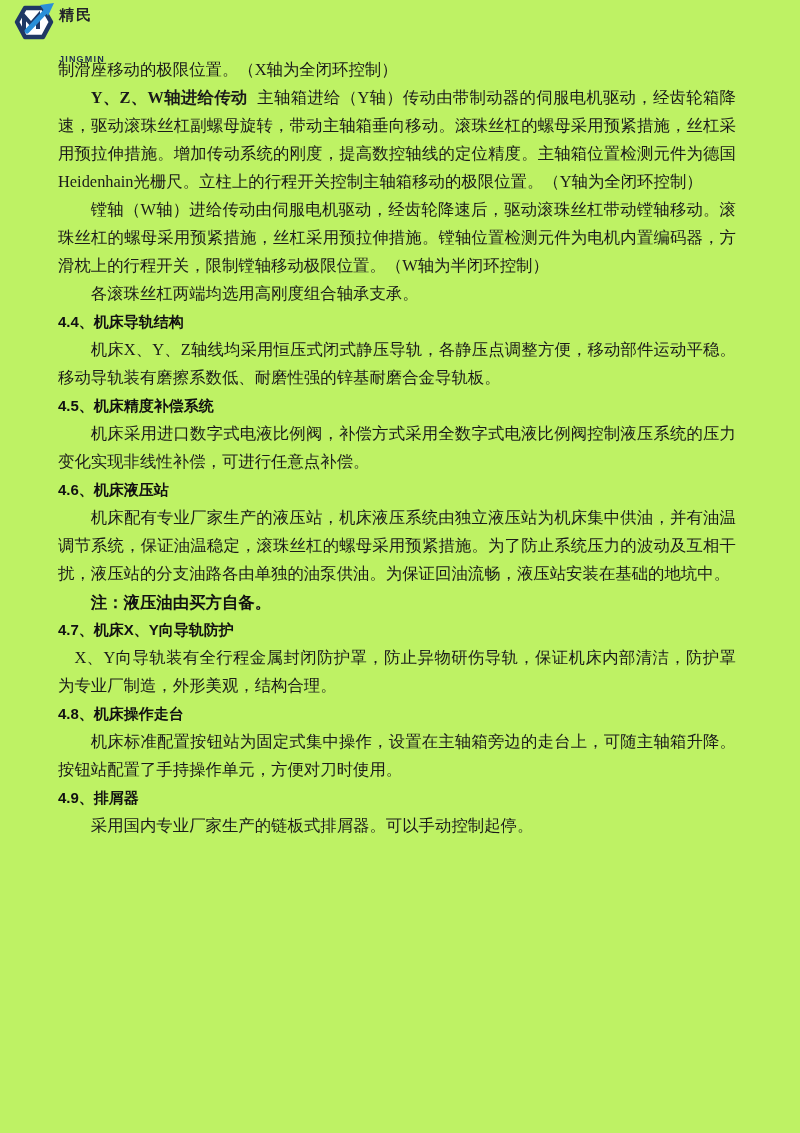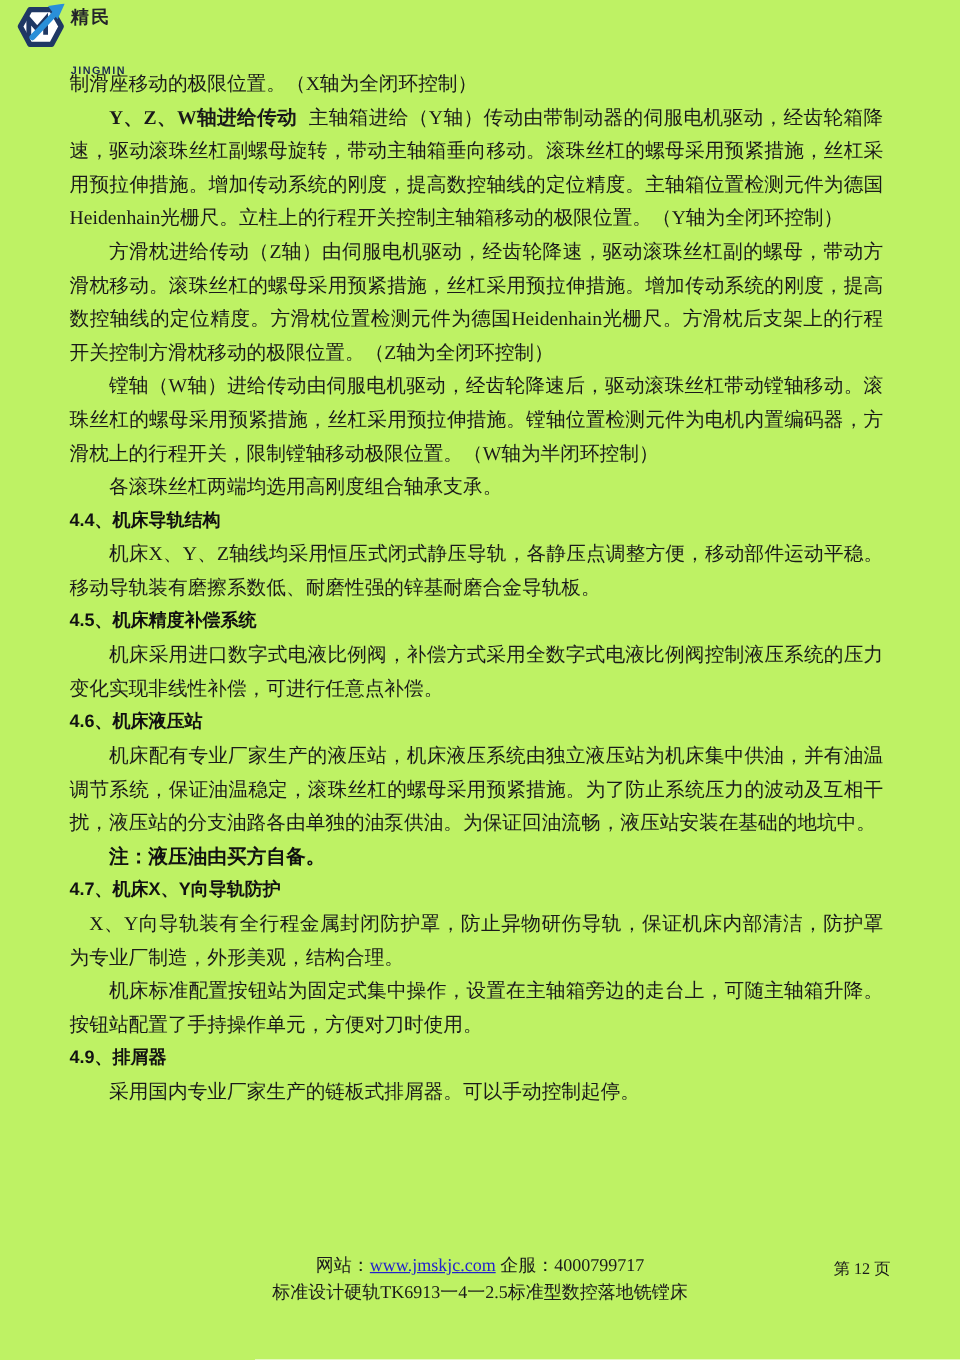--- a/index.html
+++ b/index.html
@@ -108,36 +108,31 @@
     </svg>
     <div class="logo-text">
       <div class="brand-cn">精民</div>
       <div class="brand-en">JINGMIN</div>
     </div>
   </div>
 
   <div class="content">
       <div class="block body">制滑座移动的极限位置。（X轴为全闭环控制）</div>
       <div class="block body ind2"><b class="lead">Y、Z、W轴进给传动</b>主轴箱进给（Y轴）传动由带制动器的伺服电机驱动，经齿轮箱降速，驱动滚珠丝杠副螺母旋转，带动主轴箱垂向移动。滚珠丝杠的螺母采用预紧措施，丝杠采用预拉伸措施。增加传动系统的刚度，提高数控轴线的定位精度。主轴箱位置检测元件为德国Heidenhain光栅尺。立柱上的行程开关控制主轴箱移动的极限位置。（Y轴为全闭环控制）</div>
-      <div class="block body ind2">方滑枕进给传动（Z轴）由伺服电机驱动，经齿轮降速，驱动滚珠丝杠副的螺母，带动方滑枕移动。滚珠丝杠的螺母采用预紧措施，丝杠采用预拉伸措施。增加传动系统的刚度，提高数控轴线的定位精度。方滑枕位置检测元件为德国Heidenhain光栅尺。方滑枕后支架上的行程开关控制方滑枕移动的极限位置。（Z轴为全闭环控制）</div>
       <div class="block body ind2">镗轴（W轴）进给传动由伺服电机驱动，经齿轮降速后，驱动滚珠丝杠带动镗轴移动。滚珠丝杠的螺母采用预紧措施，丝杠采用预拉伸措施。镗轴位置检测元件为电机内置编码器，方滑枕上的行程开关，限制镗轴移动极限位置。（W轴为半闭环控制）</div>
       <div class="block body ind2">各滚珠丝杠两端均选用高刚度组合轴承支承。</div>
       <div class="block heading">4.4、机床导轨结构</div>
       <div class="block body ind2">机床X、Y、Z轴线均采用恒压式闭式静压导轨，各静压点调整方便，移动部件运动平稳。移动导轨装有磨擦系数低、耐磨性强的锌基耐磨合金导轨板。</div>
       <div class="block heading">4.5、机床精度补偿系统</div>
       <div class="block body ind2">机床采用进口数字式电液比例阀，补偿方式采用全数字式电液比例阀控制液压系统的压力变化实现非线性补偿，可进行任意点补偿。</div>
       <div class="block heading">4.6、机床液压站</div>
       <div class="block body ind2">机床配有专业厂家生产的液压站，机床液压系统由独立液压站为机床集中供油，并有油温调节系统，保证油温稳定，滚珠丝杠的螺母采用预紧措施。为了防止系统压力的波动及互相干扰，液压站的分支油路各由单独的油泵供油。为保证回油流畅，液压站安装在基础的地坑中。</div>
       <div class="block note ind2">注：液压油由买方自备。</div>
       <div class="block heading">4.7、机床X、Y向导轨防护</div>
       <div class="block body ind1">X、Y向导轨装有全行程金属封闭防护罩，防止异物研伤导轨，保证机床内部清洁，防护罩为专业厂制造，外形美观，结构合理。</div>
+      <div class="block heading">4.8、机床操作走台</div>
       <div class="block body ind2">机床标准配置按钮站为固定式集中操作，设置在主轴箱旁边的走台上，可随主轴箱升降。按钮站配置了手持操作单元，方便对刀时使用。</div>
       <div class="block heading">4.9、排屑器</div>
       <div class="block body ind2">采用国内专业厂家生产的链板式排屑器。可以手动控制起停。</div>
     </div>
 
-  <div class="footer">
-    <div class="footer-line1"><span>网站：</span><a class="site-link">www.jmskjc.com</a><span> 企服：</span><span>4000799717</span></div>
-    <div class="page-num">第 12 页</div>
-    <div class="footer-line2">标准设计硬轨TK6913一4一2.5标准型数控落地铣镗床</div>
-  </div>
 
 </div>
 
 </body></html>

